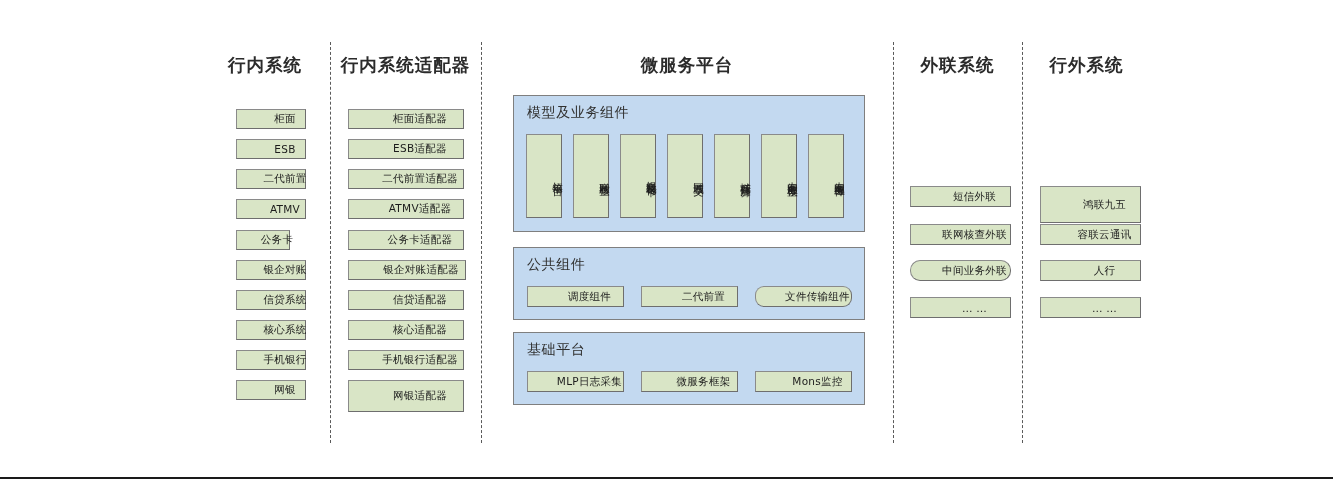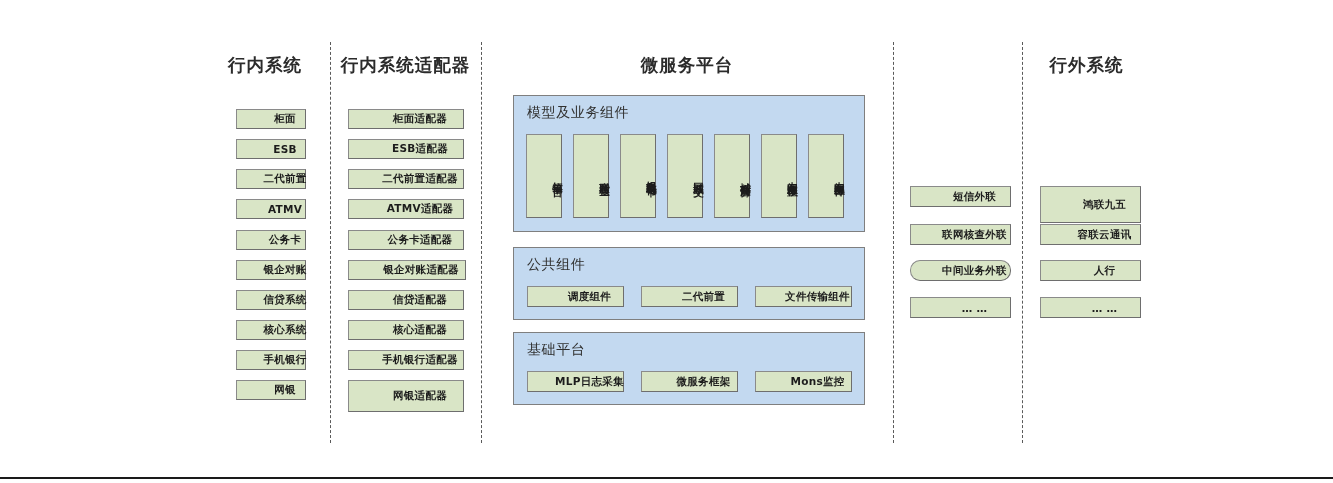--- a/index.html
+++ b/index.html
@@ -43,21 +43,21 @@
     position: absolute;
     box-sizing: border-box;
     background: #d9e5c6;
     border: 1.2px solid #8a8a8a;
     border-right-color: #6e6e6e;
     border-bottom-color: #6e6e6e;
     display: flex;
     align-items: center;
     justify-content: center;
     font-size: 10.5px;
-    font-weight: bold;
+    font-weight: normal;
     color: #1c1c1c;
     white-space: nowrap;
     letter-spacing: 0.3px;
     padding-left: 28px;
   }
 
   
   .gbox.vert {
     writing-mode: vertical-rl;
     text-orientation: upright;
@@ -97,27 +97,28 @@
 <div id="canvas">
 
   <div class="divider" style="left:330px;"></div>
   <div class="divider" style="left:481px;"></div>
   <div class="divider" style="left:893px;"></div>
   <div class="divider" style="left:1022px;"></div>
 
   <div class="col-title" style="left:200px; top:53px; width:130px;">行内系统</div>
   <div class="col-title" style="left:330px; top:53px; width:151px;">行内系统适配器</div>
   <div class="col-title" style="left:481px; top:53px; width:412px;">微服务平台</div>
+  <div class="col-title" style="left:893px; top:53px; width:129px;">外联系统</div>
   <div class="col-title" style="left:1022px; top:53px; width:129px;">行外系统</div>
 
   <div class="gbox" style="left:236px; top:109px; width:70px; height:20px;">柜面</div>
   <div class="gbox" style="left:236px; top:139px; width:70px; height:20px;">ESB</div>
   <div class="gbox" style="left:236px; top:169px; width:70px; height:20px;">二代前置</div>
   <div class="gbox" style="left:236px; top:199px; width:70px; height:20px;">ATMV</div>
-  <div class="gbox" style="left:236px; top:230px; width:70px; height:20px;">公务卡</div>
+  <div class="gbox" style="left:236px; top:230px; width:54px; height:20px;">公务卡</div>
   <div class="gbox" style="left:236px; top:260px; width:70px; height:20px;">银企对账</div>
   <div class="gbox" style="left:236px; top:290px; width:70px; height:20px;">信贷系统</div>
   <div class="gbox" style="left:236px; top:320px; width:70px; height:20px;">核心系统</div>
   <div class="gbox" style="left:236px; top:350px; width:70px; height:20px;">手机银行</div>
   <div class="gbox" style="left:236px; top:380px; width:70px; height:20px;">网银</div>
 
   <div class="gbox" style="left:348px; top:109px; width:116px; height:20px;">柜面适配器</div>
   <div class="gbox" style="left:348px; top:139px; width:116px; height:20px;">ESB适配器</div>
   <div class="gbox" style="left:348px; top:169px; width:116px; height:20px;">二代前置适配器</div>
   <div class="gbox" style="left:348px; top:199px; width:116px; height:20px;">ATMV适配器</div>
@@ -137,21 +138,21 @@
   <div class="gbox vert" style="left:667px; top:134px; width:36px; height:84px;">同城票交</div>
   <div class="gbox vert" style="left:714px; top:134px; width:36px; height:84px;">城商行清算</div>
   <div class="gbox vert" style="left:761px; top:134px; width:36px; height:84px;">中间业务模型</div>
   <div class="gbox vert" style="left:808px; top:134px; width:36px; height:84px;">中间业务组件</div>
 
   <div class="panel" style="left:513px; top:247px; width:352px; height:73px;">
     <div class="panel-title">公共组件</div>
   </div>
   <div class="gbox" style="left:527px; top:286px; width:97px; height:21px;">调度组件</div>
   <div class="gbox" style="left:641px; top:286px; width:97px; height:21px;">二代前置</div>
-  <div class="gbox" style="left:755px; top:286px; width:97px; height:21px;">文件传输组件</div>
+  <div class="gbox" style="left:755px; top:286px; width:97px; height:21px;border-radius:9px;">文件传输组件</div>
 
   <div class="panel" style="left:513px; top:332px; width:352px; height:73px;">
     <div class="panel-title">基础平台</div>
   </div>
   <div class="gbox" style="left:527px; top:371px; width:97px; height:21px;">MLP日志采集</div>
   <div class="gbox" style="left:641px; top:371px; width:97px; height:21px;">微服务框架</div>
   <div class="gbox" style="left:755px; top:371px; width:97px; height:21px;">Mons监控</div>
 
   <div class="gbox" style="left:910px; top:186px; width:101px; height:21px;">短信外联</div>
   <div class="gbox" style="left:910px; top:224px; width:101px; height:21px;">联网核查外联</div>

